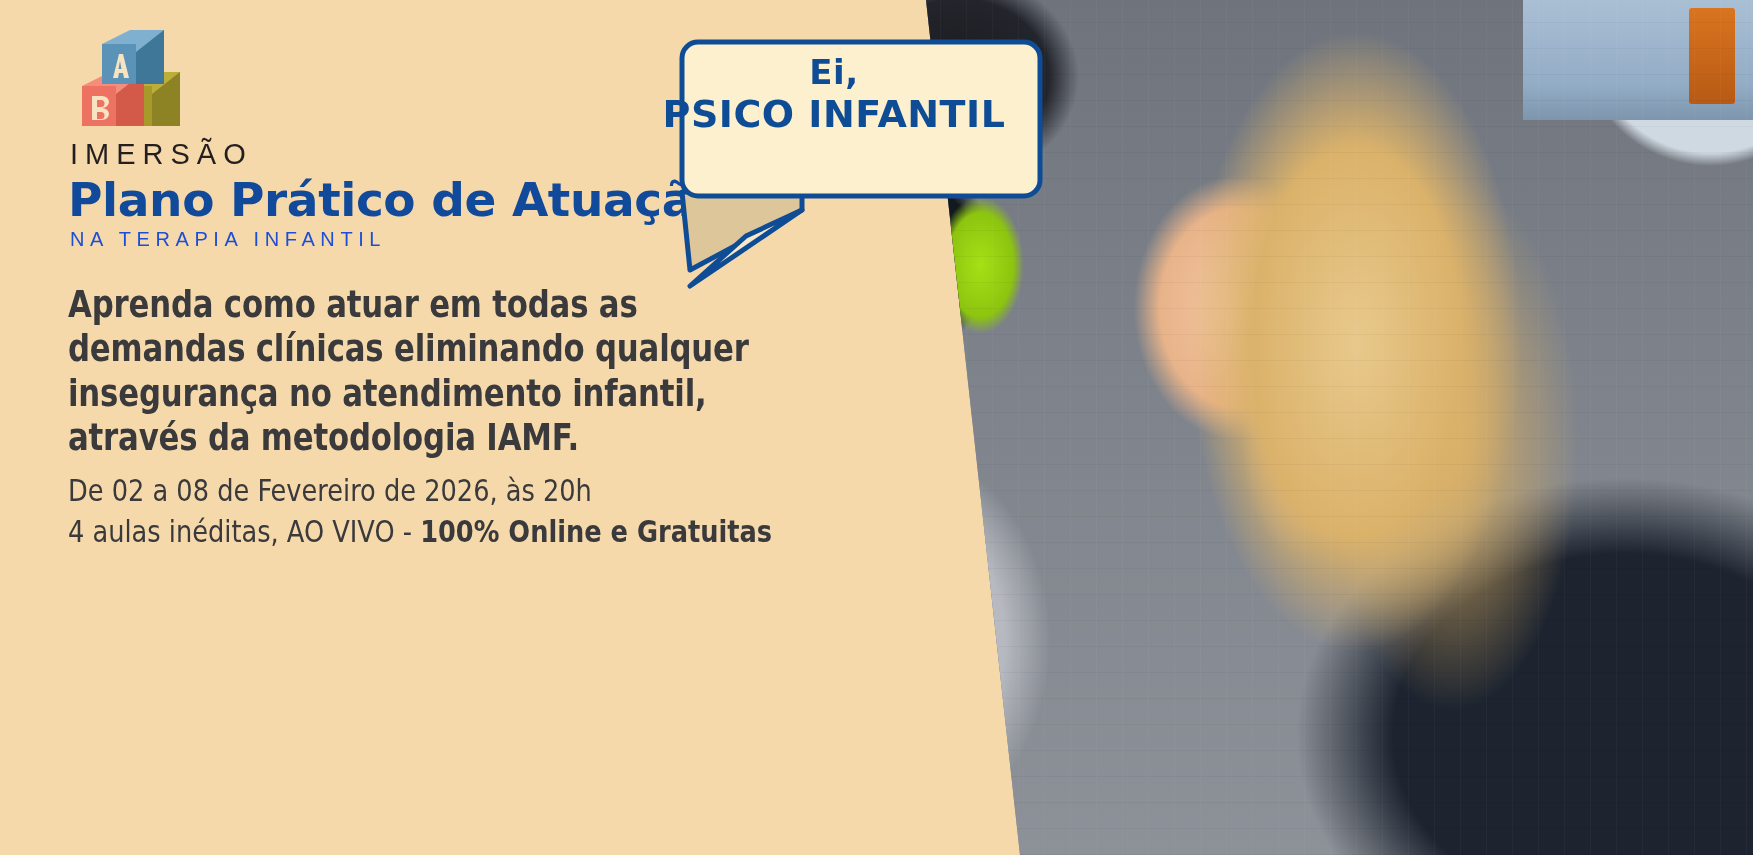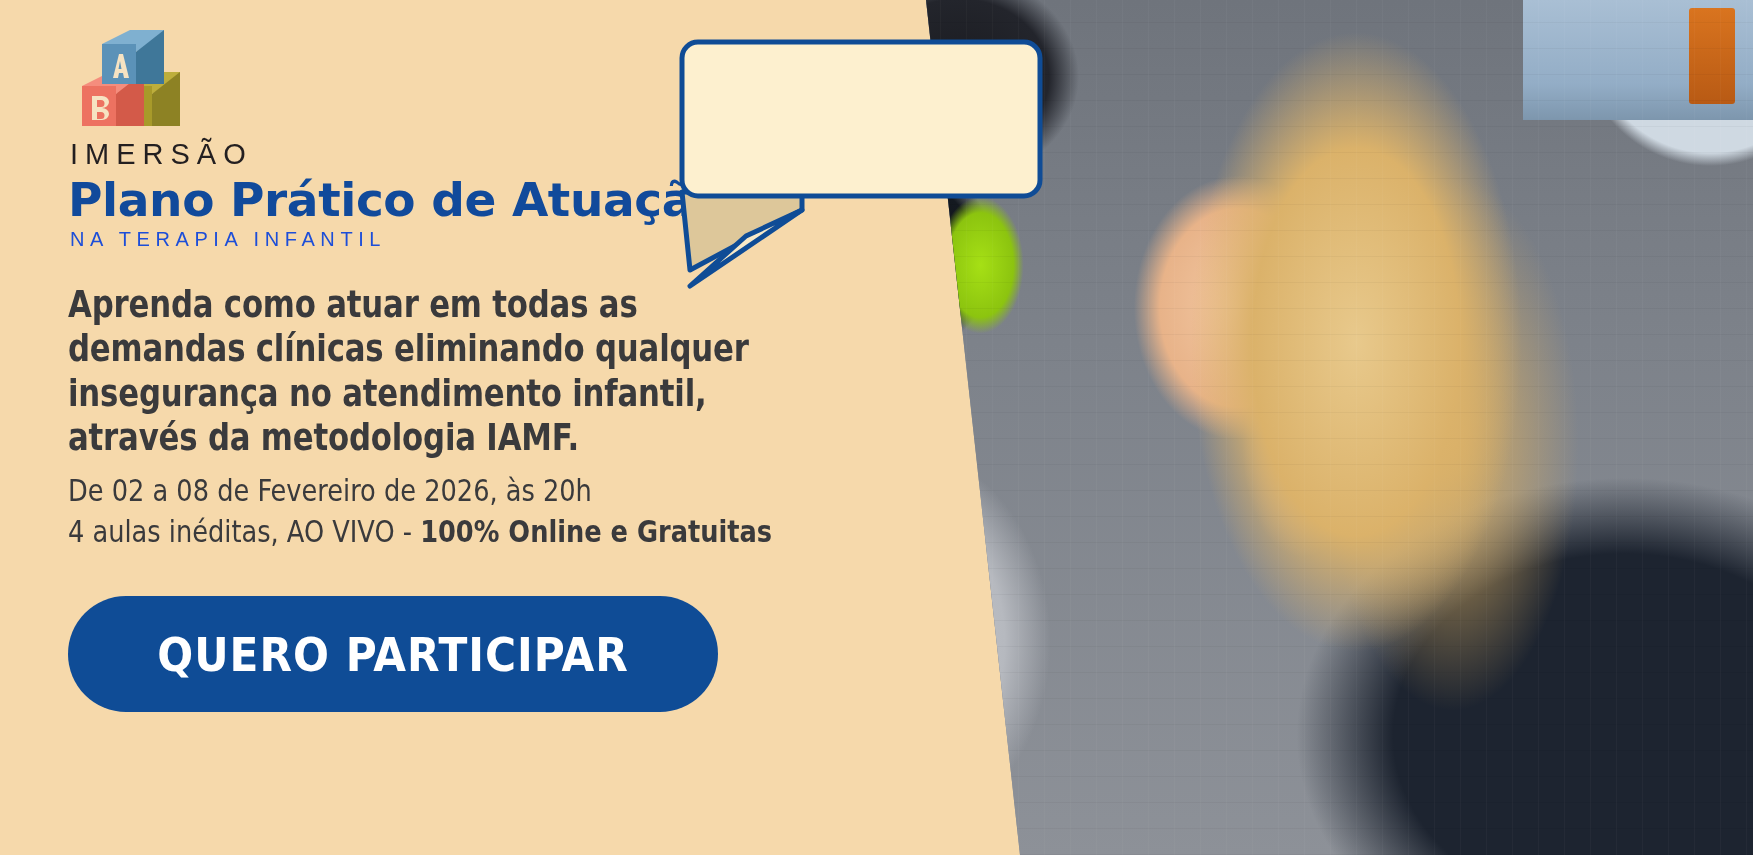--- a/index.html
+++ b/index.html
@@ -258,28 +258,31 @@
       <div>demandas clínicas eliminando qualquer</div>
       <div>insegurança no atendimento infantil,</div>
       <div>através da metodologia IAMF.</div>
     </div>
 
     <div class="info">
       <div>De 02 a 08 de Fevereiro de 2026, às 20h</div>
       <div><span>4 aulas inéditas, AO VIVO - </span><b>100% Online e Gratuitas</b></div>
     </div>
 
-    <button class="cta">QUERO PARTICIPAR</button>
   </div>
 
   <div class="bubble-wrap">
     <svg width="430" height="285" viewBox="0 0 430 285" aria-hidden="true">
 
       <polygon points="52,178 168,178 168,196 58,196" fill="#ddc79a" stroke="none"></polygon>
       <path d="M52,178 L172,178 L172,196 L60,256 Z" fill="#ddc79a" stroke="#0f4c96" stroke-width="5" stroke-linejoin="round"></path>
 
       <path d="M116,222 L172,196 L60,272 Z" fill="#f7e9c8" stroke="#0f4c96" stroke-width="5" stroke-linejoin="round"></path>
 
       <rect x="52" y="28" width="358" height="154" rx="16" ry="16" fill="#fdf0cf" stroke="#0f4c96" stroke-width="5"></rect>
     </svg>
+    <div class="bubble-text">
+      <div class="bubble-line1">Ei,</div>
+      <div class="bubble-line2">PSICO INFANTIL</div>
+    </div>
   </div>
 
 </div>
 
 </body></html>

